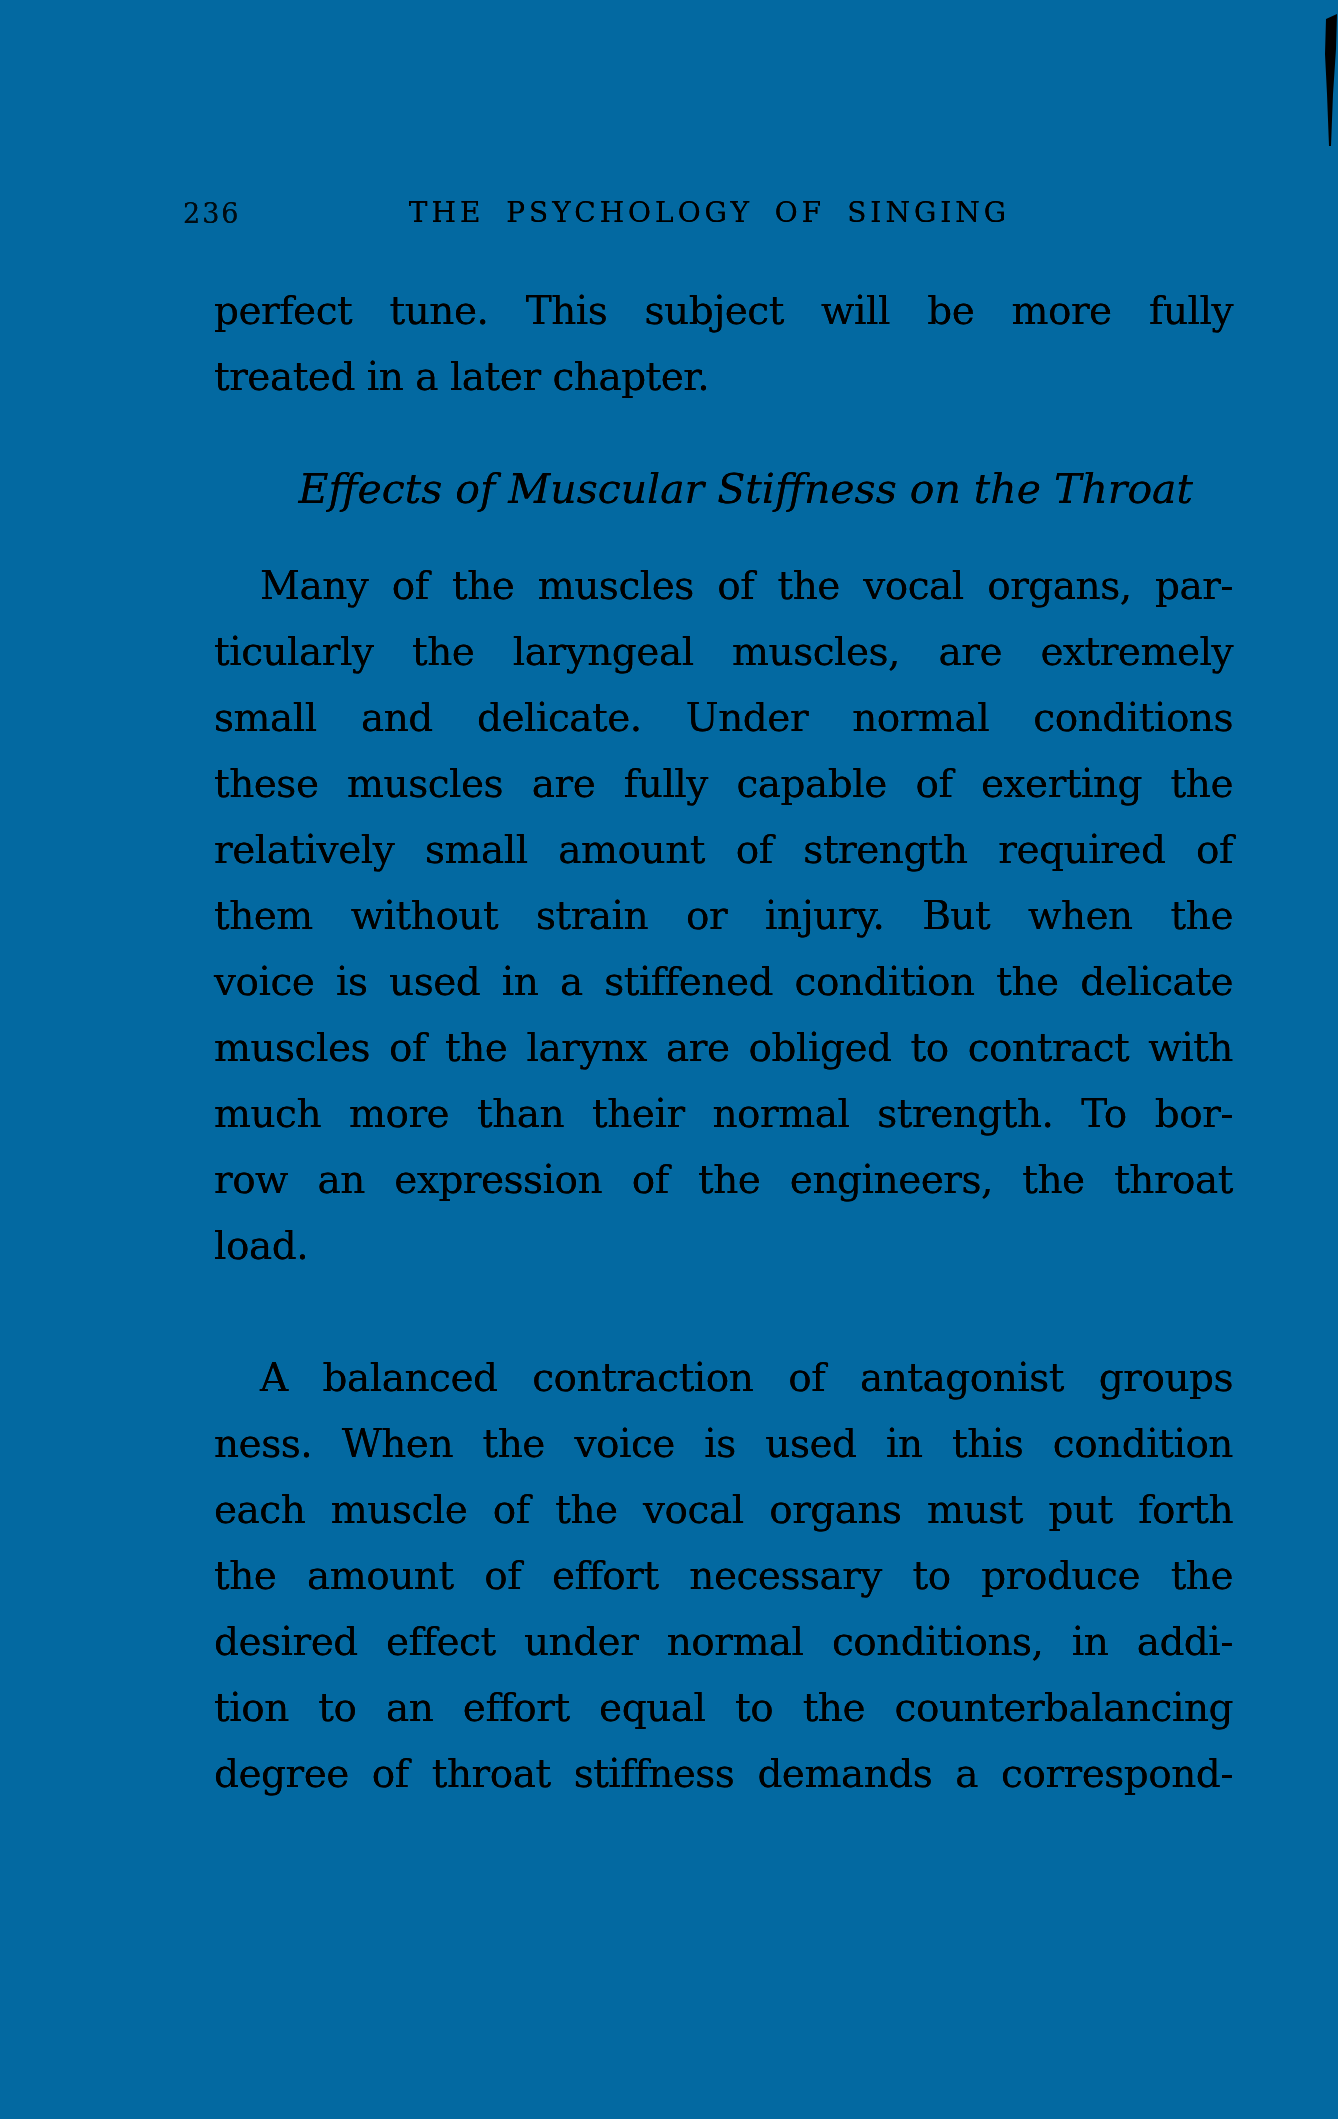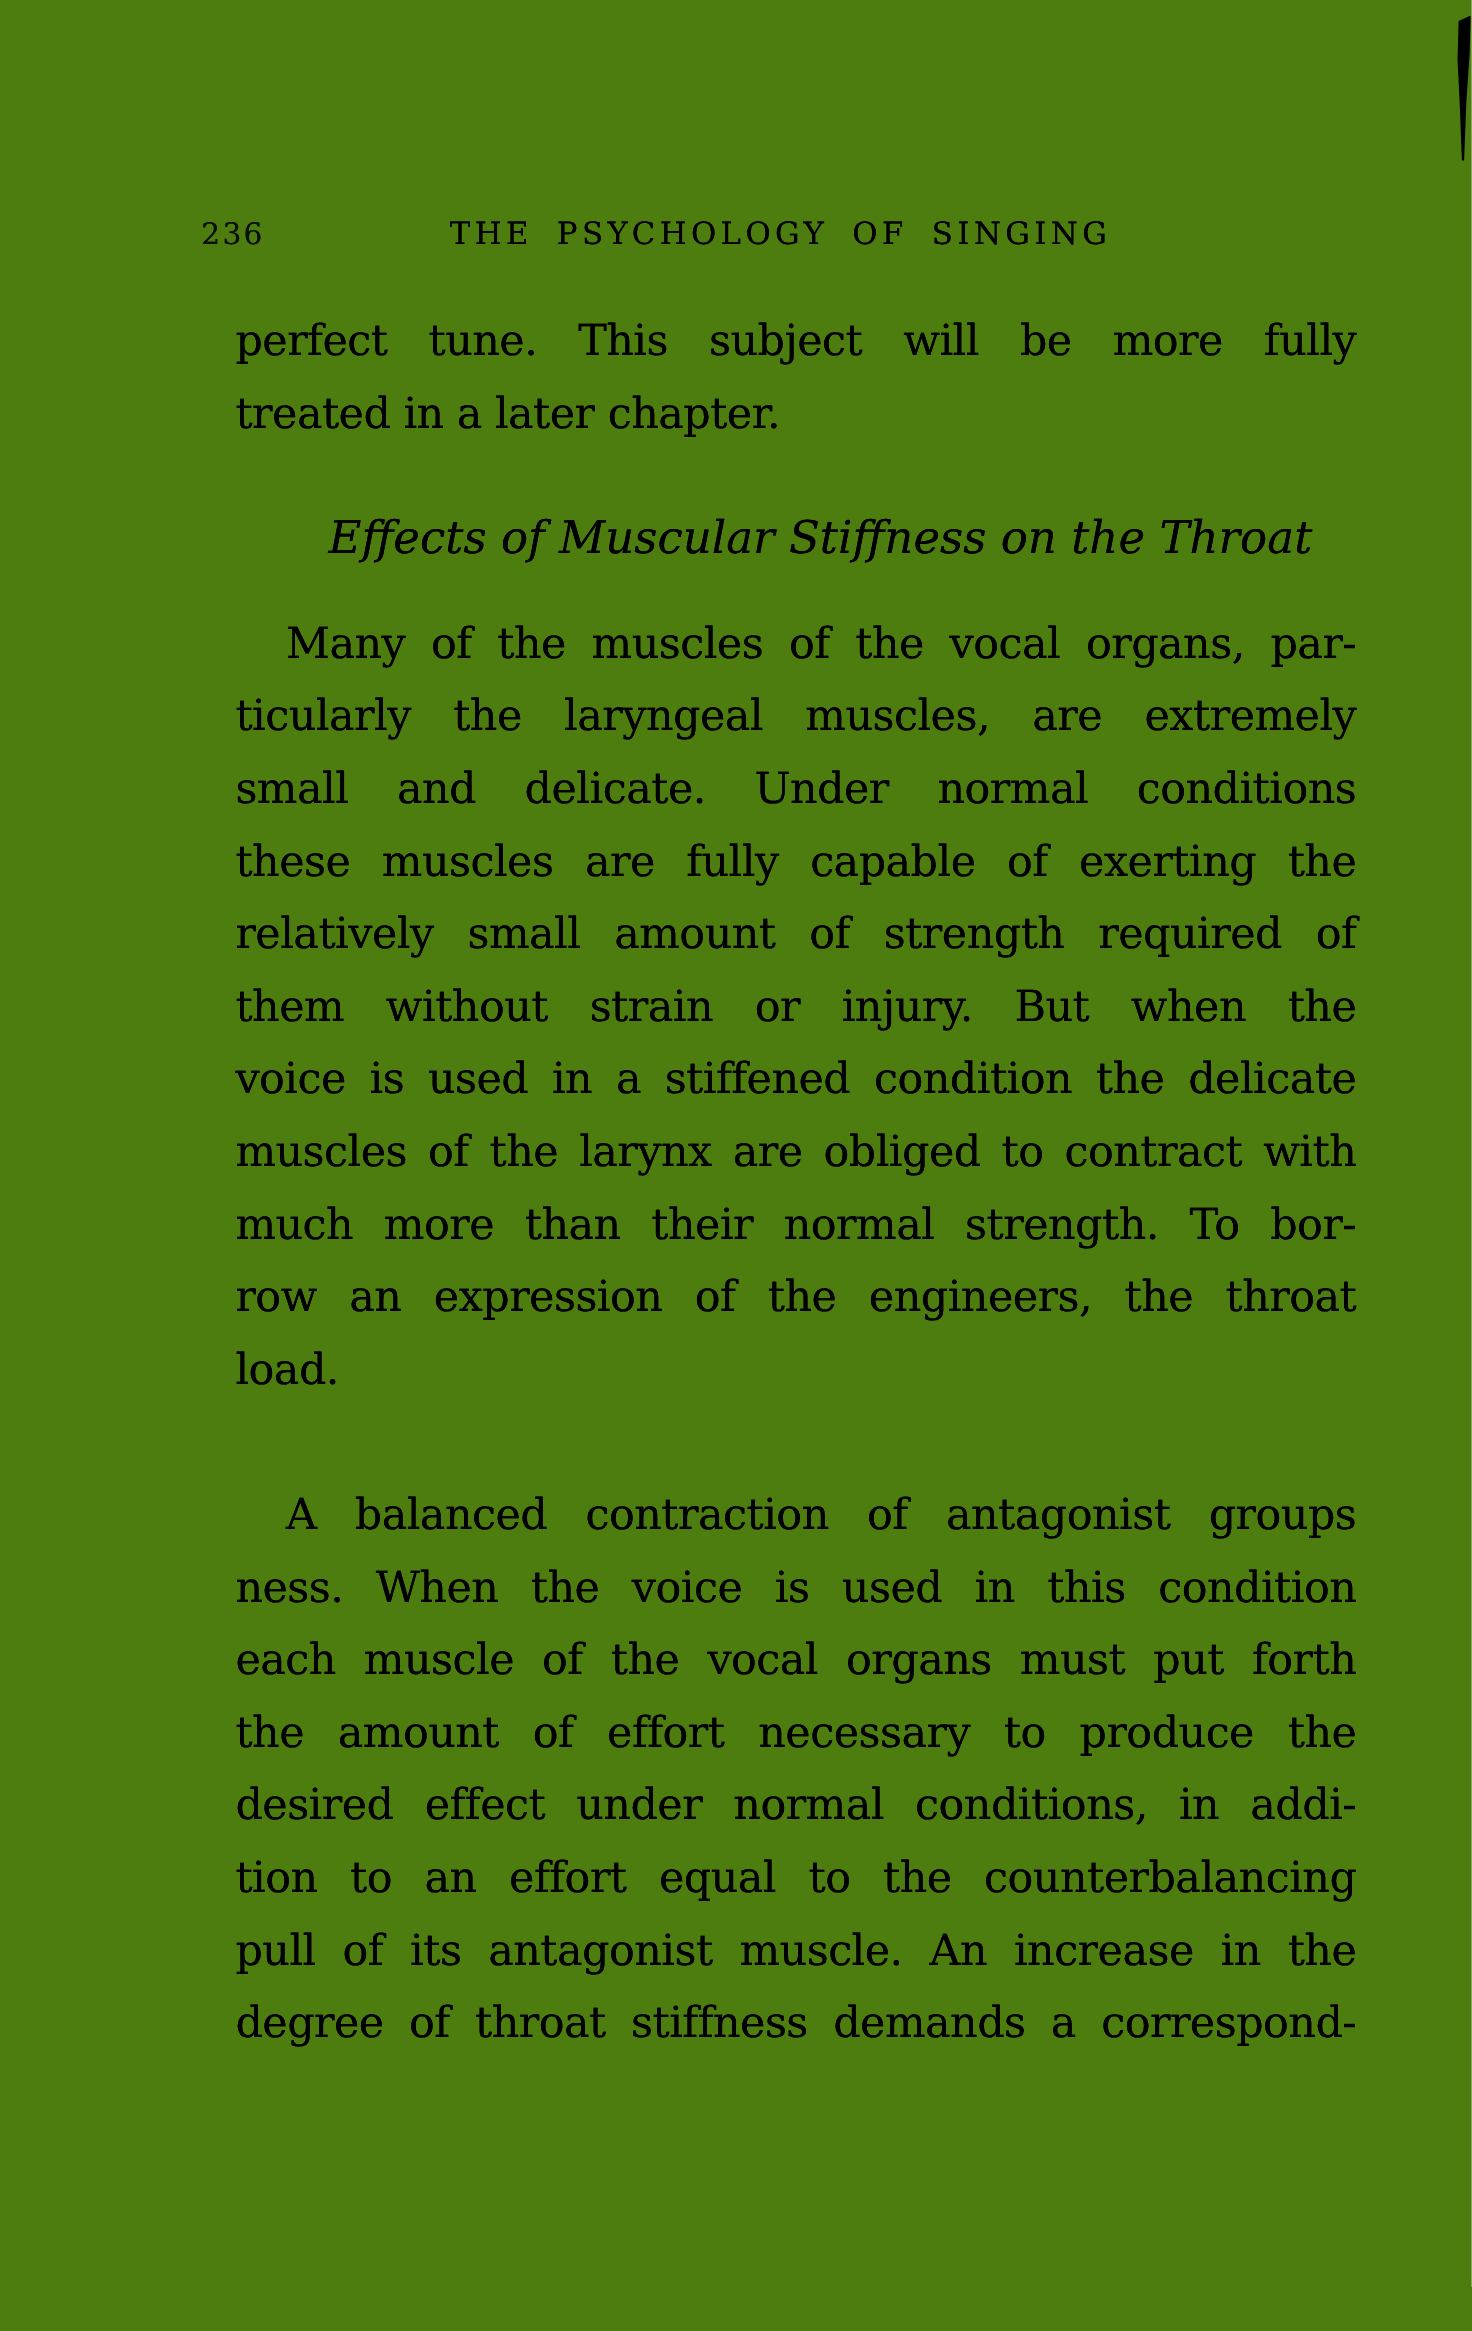--- a/index.html
+++ b/index.html
@@ -4,21 +4,21 @@
 <style>
   html, body {
     margin: 0;
     padding: 0;
     background: #ffffff;
   }
   .page {
     position: relative;
     width: 1338px;
     height: 2119px;
-    background: #4d7c0f;
+    background: #0369a1;
     overflow: hidden;
     font-family: "DejaVu Serif", "Liberation Serif", serif;
     color: #000000;
   }
   .text-column {
     position: absolute;
     left: 186px;
     top: 0;
     width: 1047px;
     height: 2119px;
@@ -132,21 +132,20 @@
       <div class="line para-end">load.</div>
     </div>
 
     <div class="para para-p3">
       <div class="line indent">A balanced contraction of antagonist groups</div>
       <div class="line">ness. When the voice is used in this condition</div>
       <div class="line">each muscle of the vocal organs must put forth</div>
       <div class="line">the amount of effort necessary to produce the</div>
       <div class="line">desired effect under normal conditions, in addi-</div>
       <div class="line">tion to an effort equal to the counterbalancing</div>
-      <div class="line">pull of its antagonist muscle. An increase in the</div>
       <div class="line">degree of throat stiffness demands a correspond-</div>
     </div>
 
   </div>
 
   <svg class="scan-mark" viewBox="0 0 15 145" xmlns="http://www.w3.org/2000/svg">
     <polygon points="3,5 14,0 13,35 10,80 8,132 6,132 4,80 2,40" fill="#000000"></polygon>
   </svg>
 
 </div>

